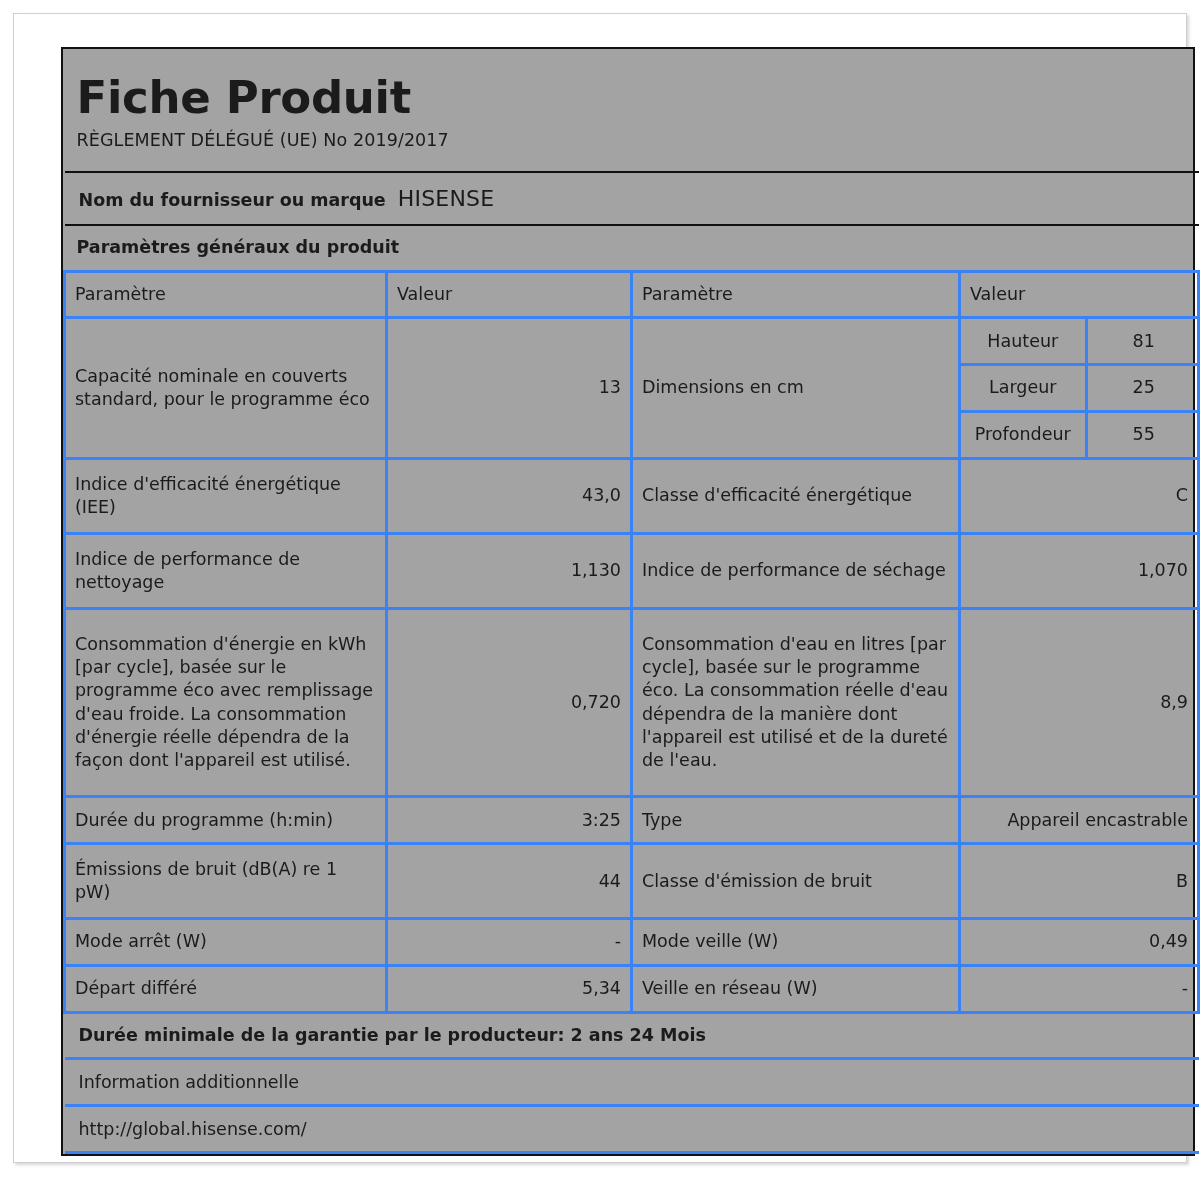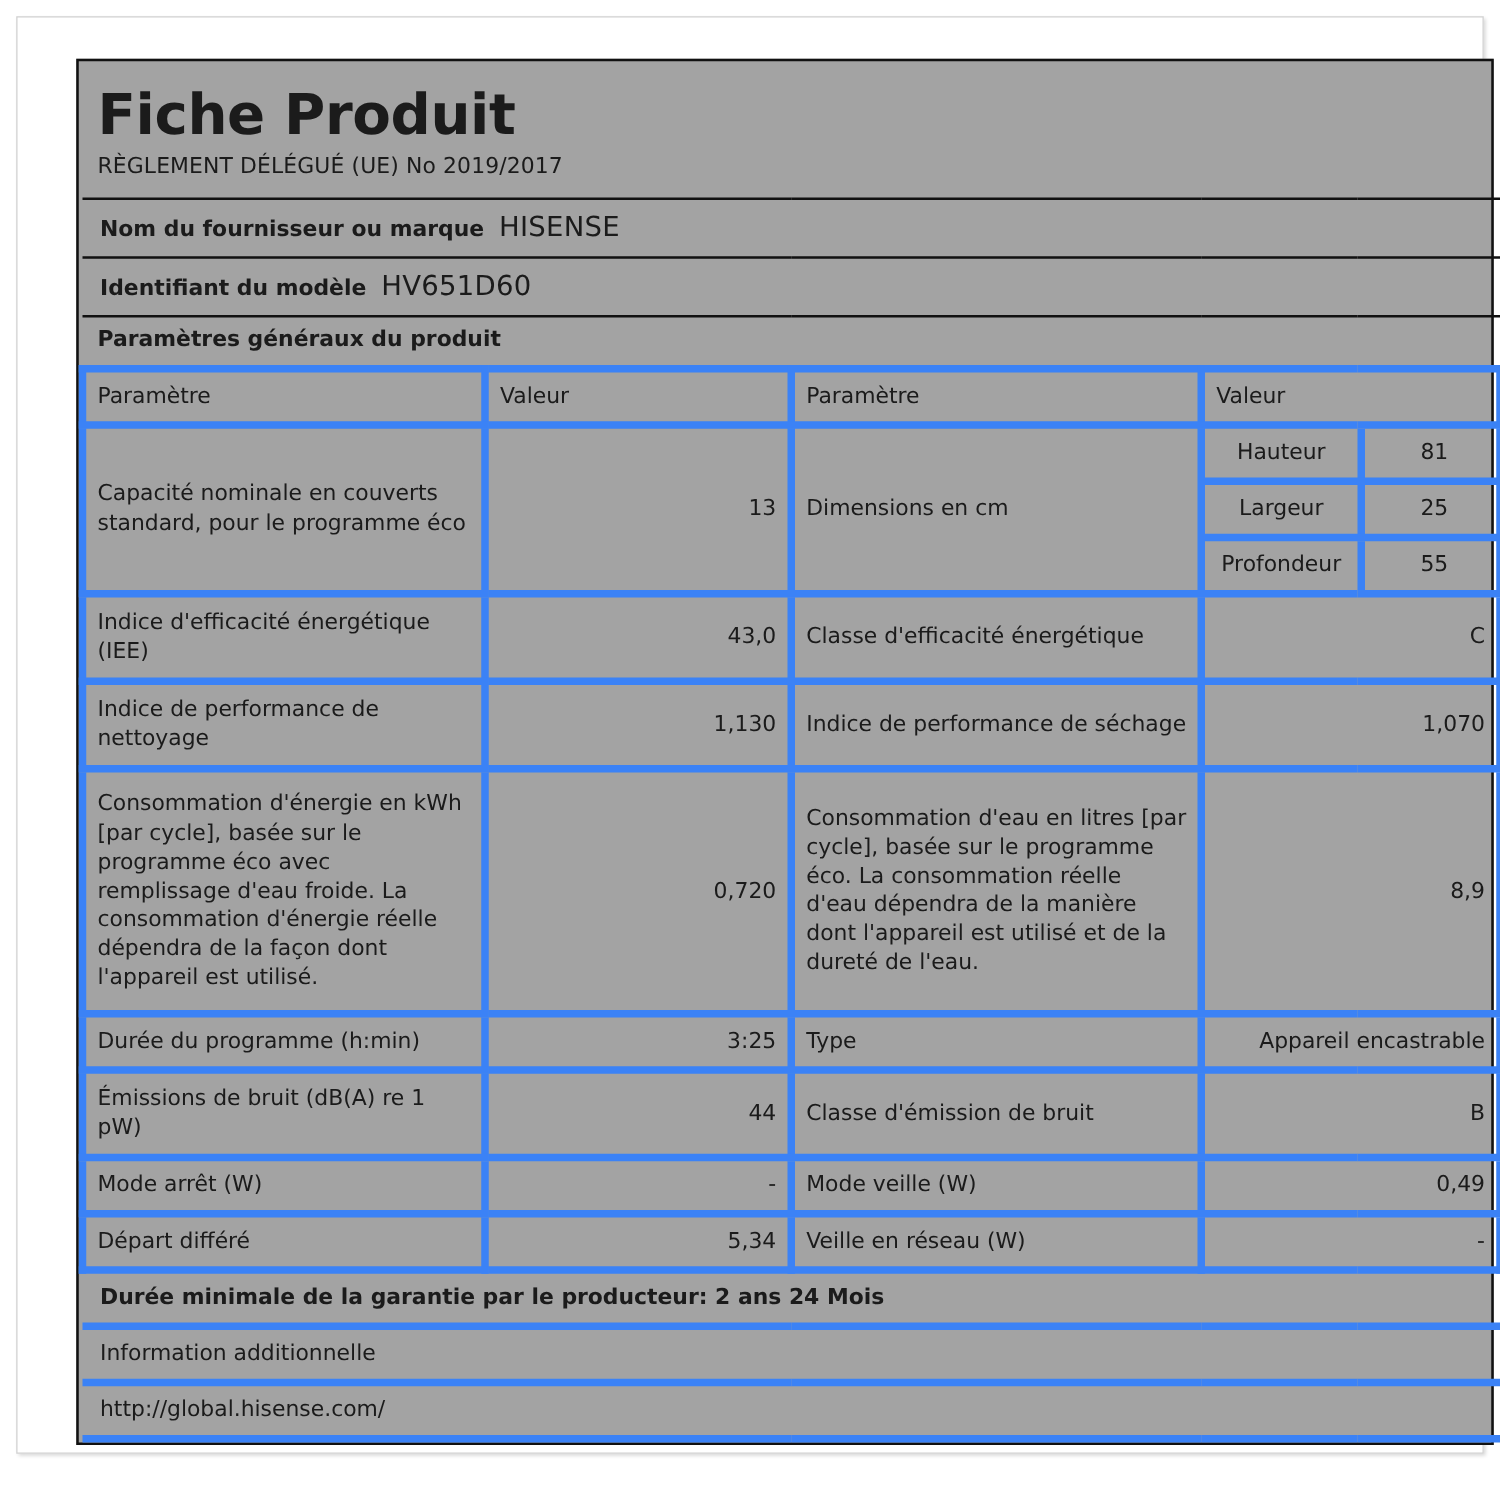--- a/index.html
+++ b/index.html
@@ -40,21 +40,21 @@
     margin-left: 14px;
   }
 
   table.fiche {
     width: 100%;
     height: 100%;
     border-collapse: collapse;
     table-layout: fixed;
   }
   table.fiche td {
-    border: 6px solid #3b82f6;
+    border: 3px solid #3b82f6;
     padding: 6px 9px;
     vertical-align: middle;
     font-size: 17.5px;
     line-height: 1.32;
     color: #1b1b1b;
   }
 
   
   .title-cell {
     border-top: none !important;
@@ -168,25 +168,20 @@
           </td>
         </tr>
 
         <tr>
           <td class="supplier-cell" colspan="5">
             <span class="supplier-label">Nom du fournisseur ou marque</span><span class="supplier-value">HISENSE</span>
           </td>
         </tr>
 
 
-        <tr>
-          <td class="supplier-cell" colspan="5">
-            <span class="supplier-label">Identifiant du modèle</span><span class="supplier-value">HV651D60</span>
-          </td>
-        </tr>
 
         <tr>
           <td class="section-cell" colspan="5">Paramètres généraux du produit</td>
         </tr>
 
         <tr>
           <td class="col-head col-head-left">Paramètre</td>
           <td class="col-head col-head-center">Valeur</td>
           <td class="col-head col-head-left">Paramètre</td>
           <td class="col-head col-head-center" colspan="2">Valeur</td>

